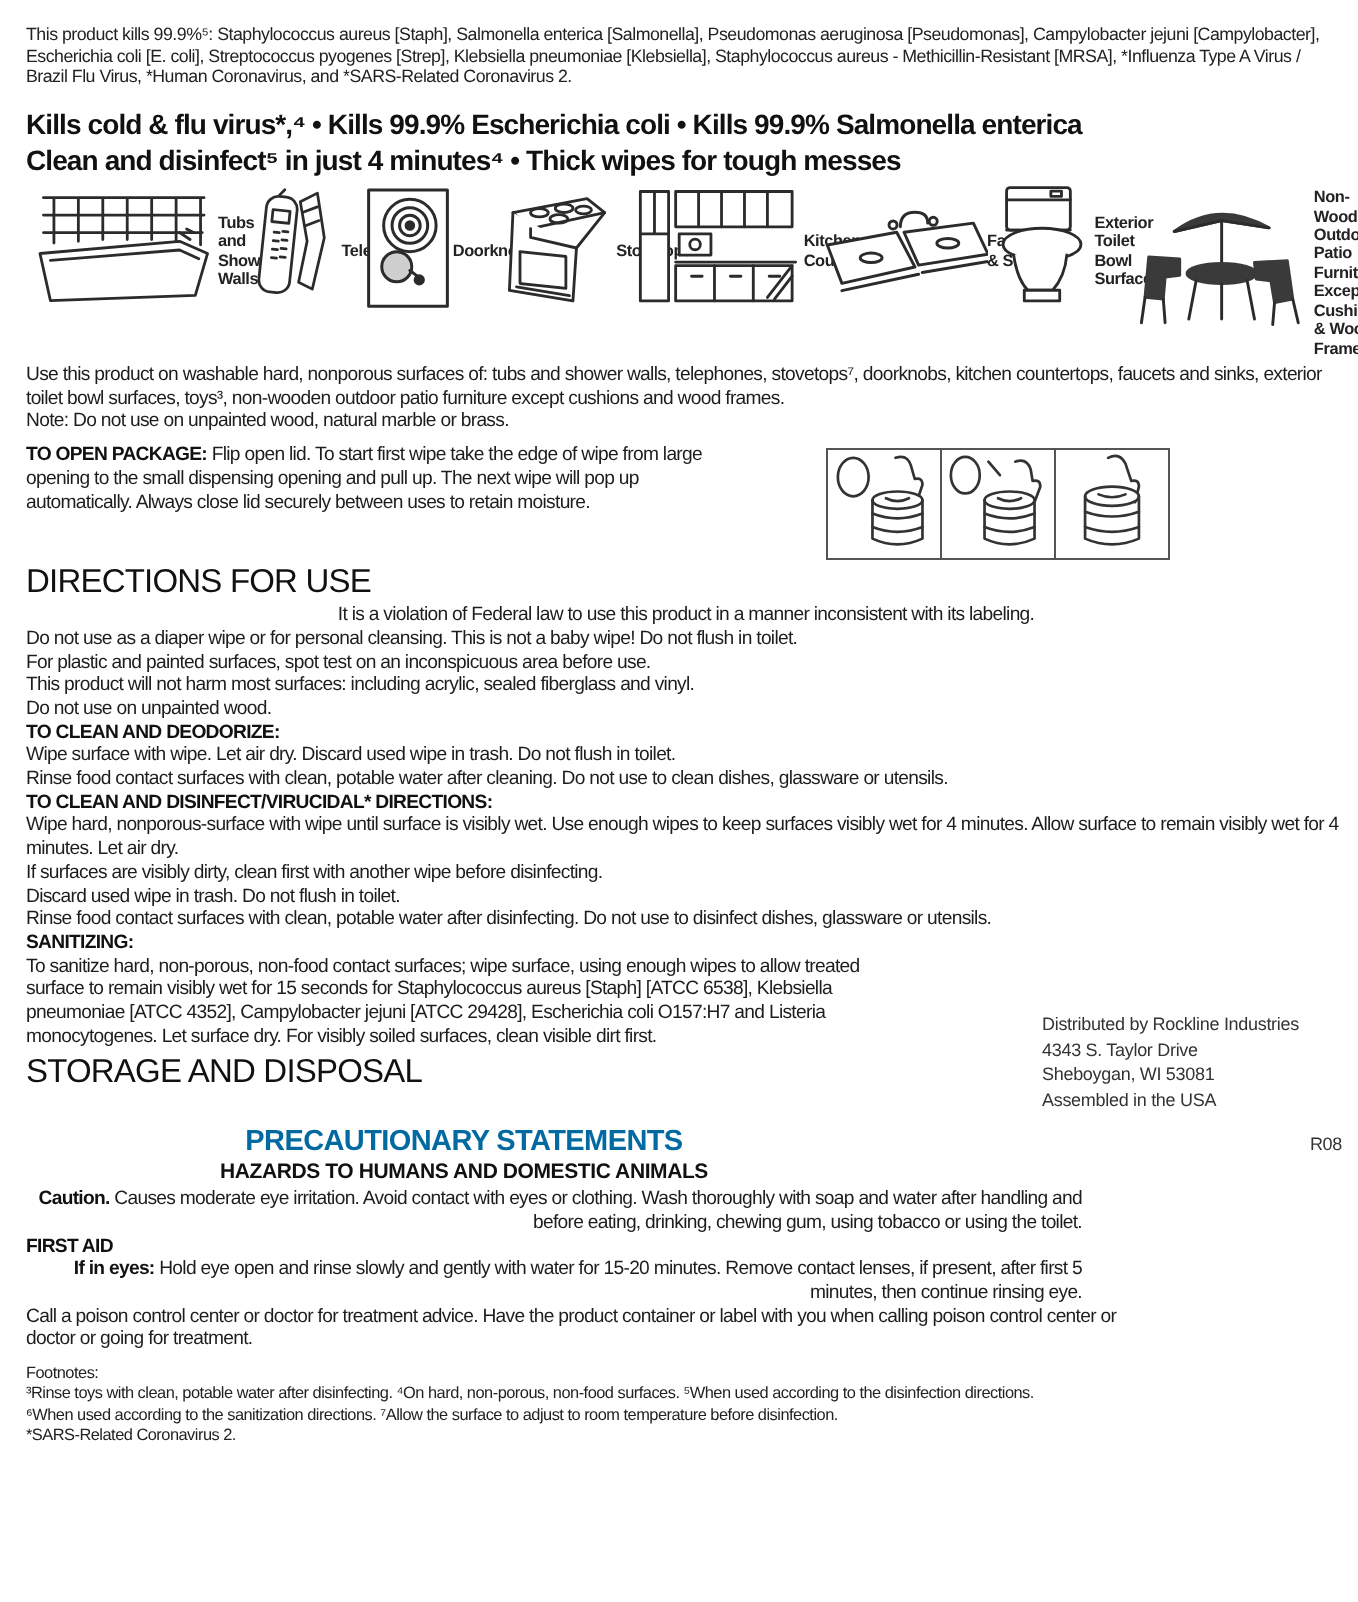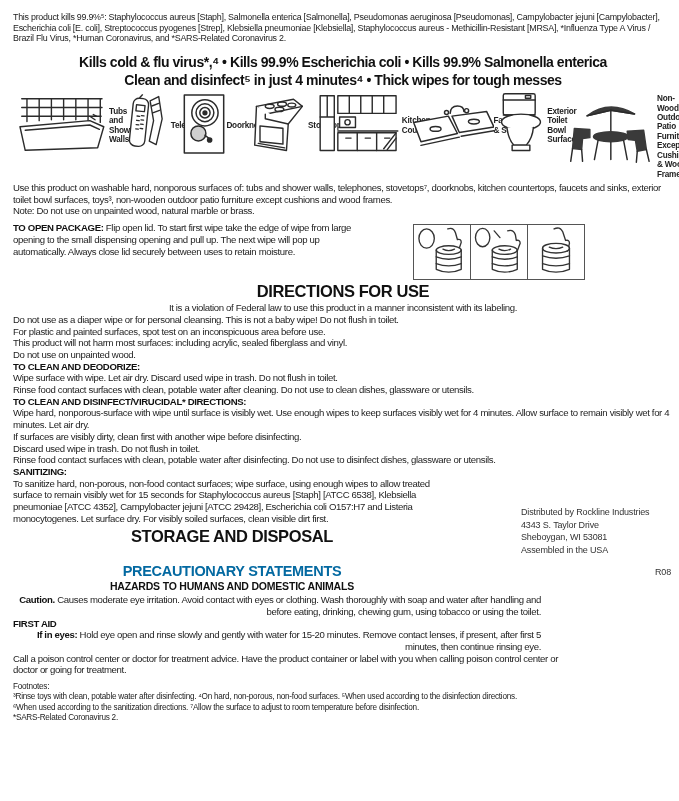--- a/index.html
+++ b/index.html
@@ -1,39 +1,39 @@
 <!DOCTYPE html>
 <html><head>
 <meta charset="utf-8">
 <style>
   html,body{margin:0;padding:0;background:#fff;}
   body{width:679px;height:801px;overflow:hidden;color:#1d1d1d;
        font-family:"Liberation Sans",sans-serif;-webkit-font-smoothing:antialiased;}
   .page{padding:3px 6px 0 13px;box-sizing:border-box;width:679px;}
   .intro{font-size:8.9px;line-height:1.2;letter-spacing:-0.25px;color:#222;}
-  .headline{text-align:center;font-weight:bold;font-size:14px;line-height:1.3;
+  .headline{font-weight:bold;font-size:14px;line-height:1.3;
             letter-spacing:-0.45px;margin:4px 0 2px;color:#111;}
   .headline div{white-space:nowrap;}
   
   .icons-row{display:flex;justify-content:space-between;align-items:flex-start;margin:5px 0 3px;}
   .icon-item{display:flex;flex-direction:row;align-items:center;
              font-weight:bold;font-size:8.2px;line-height:1.15;letter-spacing:-0.2px;color:#222;}
   .icon-box{height:60px;display:flex;align-items:flex-end;justify-content:center;margin-bottom:3px;}
   .icon-box svg{stroke:#2b2b2b;fill:none;stroke-width:1.6;stroke-linecap:round;stroke-linejoin:round;}
   .body-txt{font-size:9.6px;line-height:1.22;letter-spacing:-0.35px;}
   .note{margin-top:0;}
   .bold{font-weight:bold;color:#111;}
   
   .open-row{display:flex;margin-top:5px;}
   .open-text{width:352px;}
   .panels{display:flex;margin-left:48px;margin-top:2px;height:56px;}
   .panel{width:56px;height:54px;border:1px solid #555;border-left:none;display:flex;align-items:center;justify-content:center;}
   .panel:first-child{border-left:1px solid #555;}
   .panel svg{stroke:#333;fill:none;stroke-width:1.4;stroke-linecap:round;stroke-linejoin:round;}
-  .h-big{text-align:center;font-weight:bold;font-size:16.5px;letter-spacing:-0.4px;margin:2px 0 1px;color:#111;}
+  .h-big{font-weight:normal;font-size:16.5px;letter-spacing:-0.4px;margin:2px 0 1px;color:#111;}
   .h-mid{text-align:center;font-weight:bold;font-size:14.5px;letter-spacing:-0.3px;margin:16px 0 0;color:#0369a1;}
   .h-small{text-align:center;font-weight:bold;font-size:10.5px;letter-spacing:-0.2px;margin:0 0 1px;color:#111;}
   .centered{text-align:center;}
   .sect p,.sect div.line{margin:0;}
   .dist-float{float:right;width:216px;height:80px;margin:40px 0 0 6px;padding-left:64px;
               box-sizing:border-box;font-size:9px;line-height:1.4;letter-spacing:-0.15px;color:#333;}
   .dist-code{text-align:right;margin-top:10px;padding-right:2px;}
   .maxw{max-width:528px;text-align:right;}
   .maxw2{max-width:560px;}
   .footnotes{font-size:8.2px;line-height:1.25;letter-spacing:-0.25px;color:#222;margin-top:6px;max-width:516px;}

